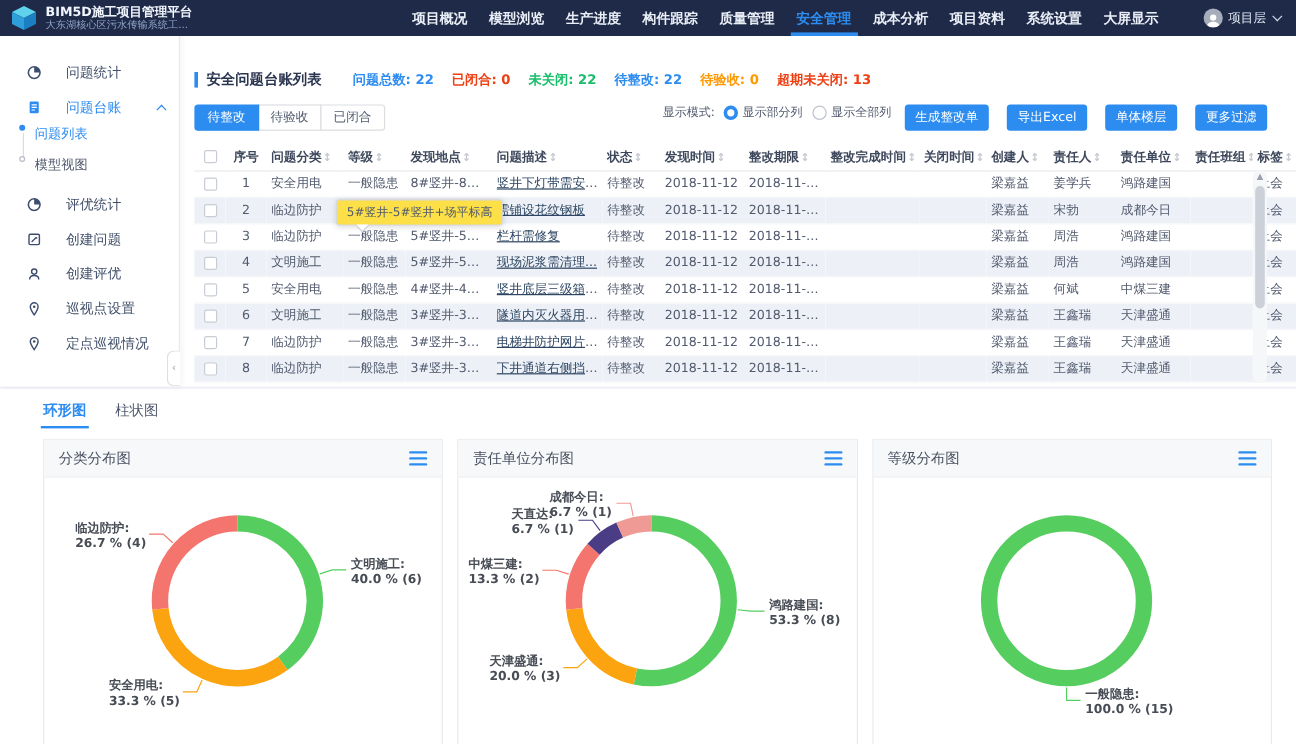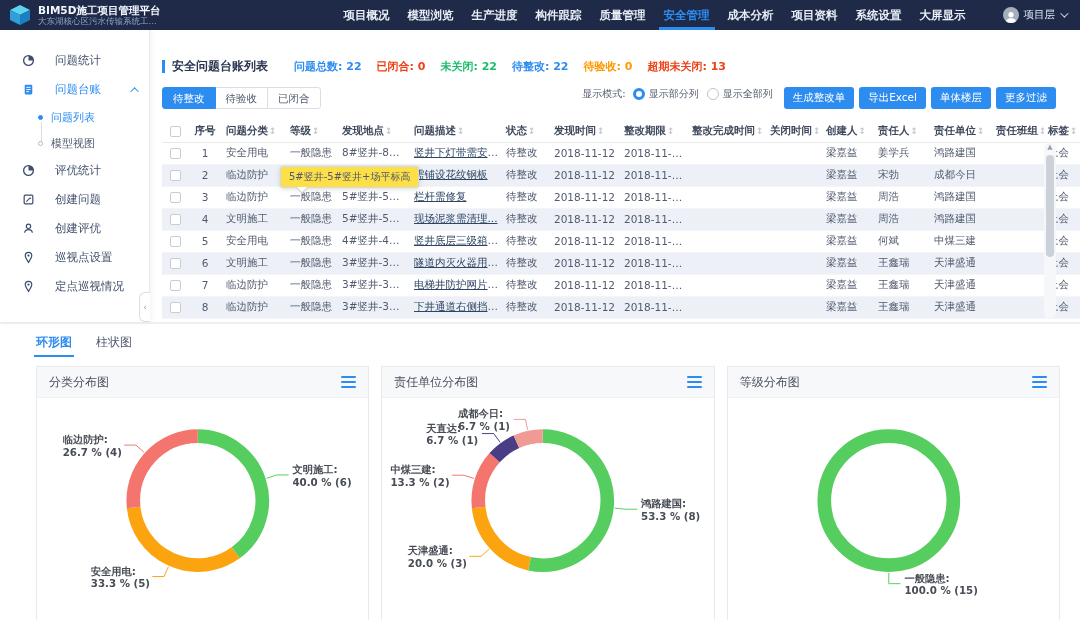--- a/index.html
+++ b/index.html
@@ -30,22 +30,22 @@
   .sidebar { width:150px; border-right:1px solid #e8eaec; position:relative;
     padding-top:16px; box-shadow:2px 0 5px rgba(20,40,80,.05); background:#fff; flex:none; }
   .side-item { height:29px; display:flex; align-items:center; gap:20px;
     padding-left:22px; padding-right:10px; font-size:11.5px; color:#42506b; cursor:pointer; }
   .side-item .sicon { display:inline-flex; width:13px; color:#3d4d6e; }
   .side-item.active { color:#2d8cf0; }
   .side-item.active .sicon { color:#2d8cf0; }
   .caret-up { width:6px; height:6px; border-right:1.5px solid currentColor;
     border-bottom:1.5px solid currentColor; transform:rotate(-135deg) translateY(-2px);
     margin-left:auto; }
-  .sub-item { height:26px; display:flex; align-items:center; gap:8px;
-    padding-left:38px; font-size:11px; color:#515a6e; cursor:pointer; }
+  .sub-item { height:26px; display:flex; gap:8px;
+    padding-left:16px; font-size:11px; color:#515a6e; cursor:pointer; }
   .sub-item.active { color:#2d8cf0; }
   .bullet { width:5px; height:5px; border-radius:50%; border:1px solid #b6bcc6;
     background:#fff; position:relative; flex:none; }
   .sub-item.active .bullet { background:#2d8cf0; border-color:#2d8cf0; }
   .sub-item.first .bullet::after { content:''; position:absolute; left:1.5px; top:6px;
     width:1px; height:21px; background:#d9dde3; }
   .collapse-handle { position:absolute; right:-1px; top:262px; width:11px; height:30px;
     background:#fff; border:1px solid #dcdee2; border-right:none;
     border-radius:6px 0 0 6px; display:flex; align-items:center; justify-content:center;
     color:#9aa1ad; font-size:9px; cursor:pointer; }
@@ -263,21 +263,21 @@
         <span id="display-options" style="display:inline-flex;gap:8px;">
             <span class="radio-opt">
               <span class="radio on"></span>
               <span>显示部分列</span>
             </span>
             <span class="radio-opt">
               <span class="radio"></span>
               <span>显示全部列</span>
             </span>
           </span>
-        <span id="action-buttons" style="display:inline-flex;gap:5px;margin-left:4px;">
+        <span id="action-buttons" style="display:inline-flex;gap:15px;margin-left:4px;">
             <button class="pbtn">生成整改单</button>
             <button class="pbtn">导出Excel</button>
             <button class="pbtn">单体楼层</button>
             <button class="pbtn">更多过滤</button>
           </span>
       </div>
     </div>
 
     <div class="table-wrap">
       <table>

